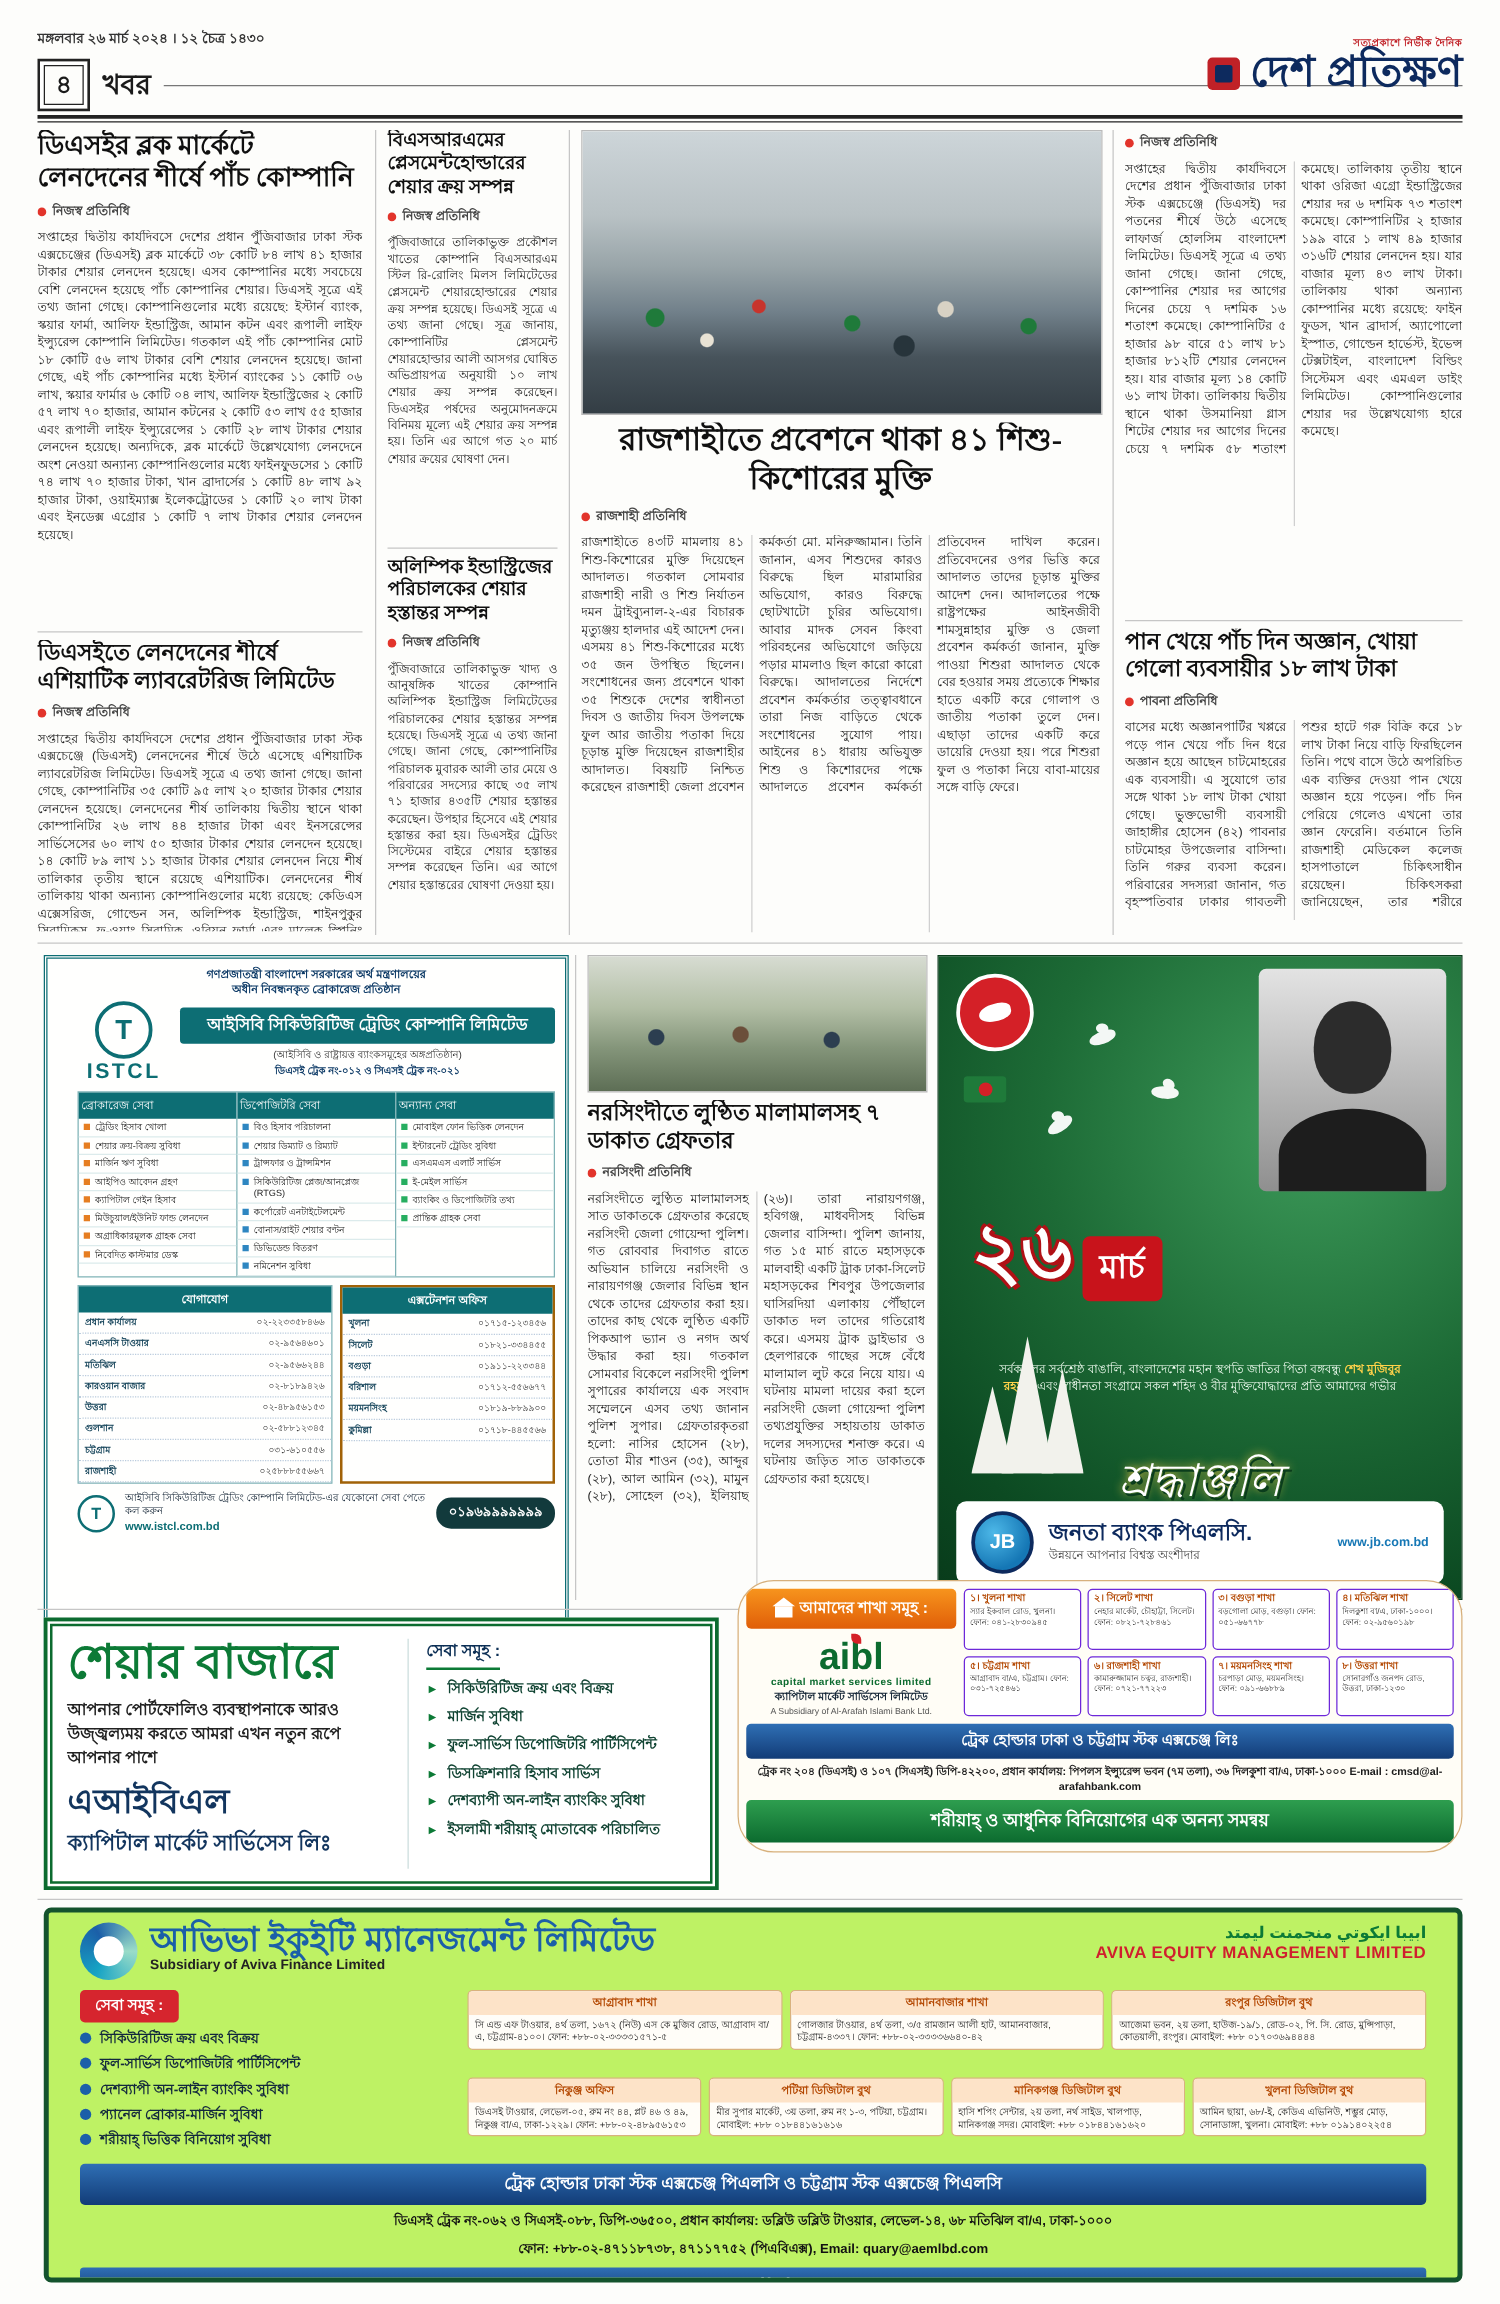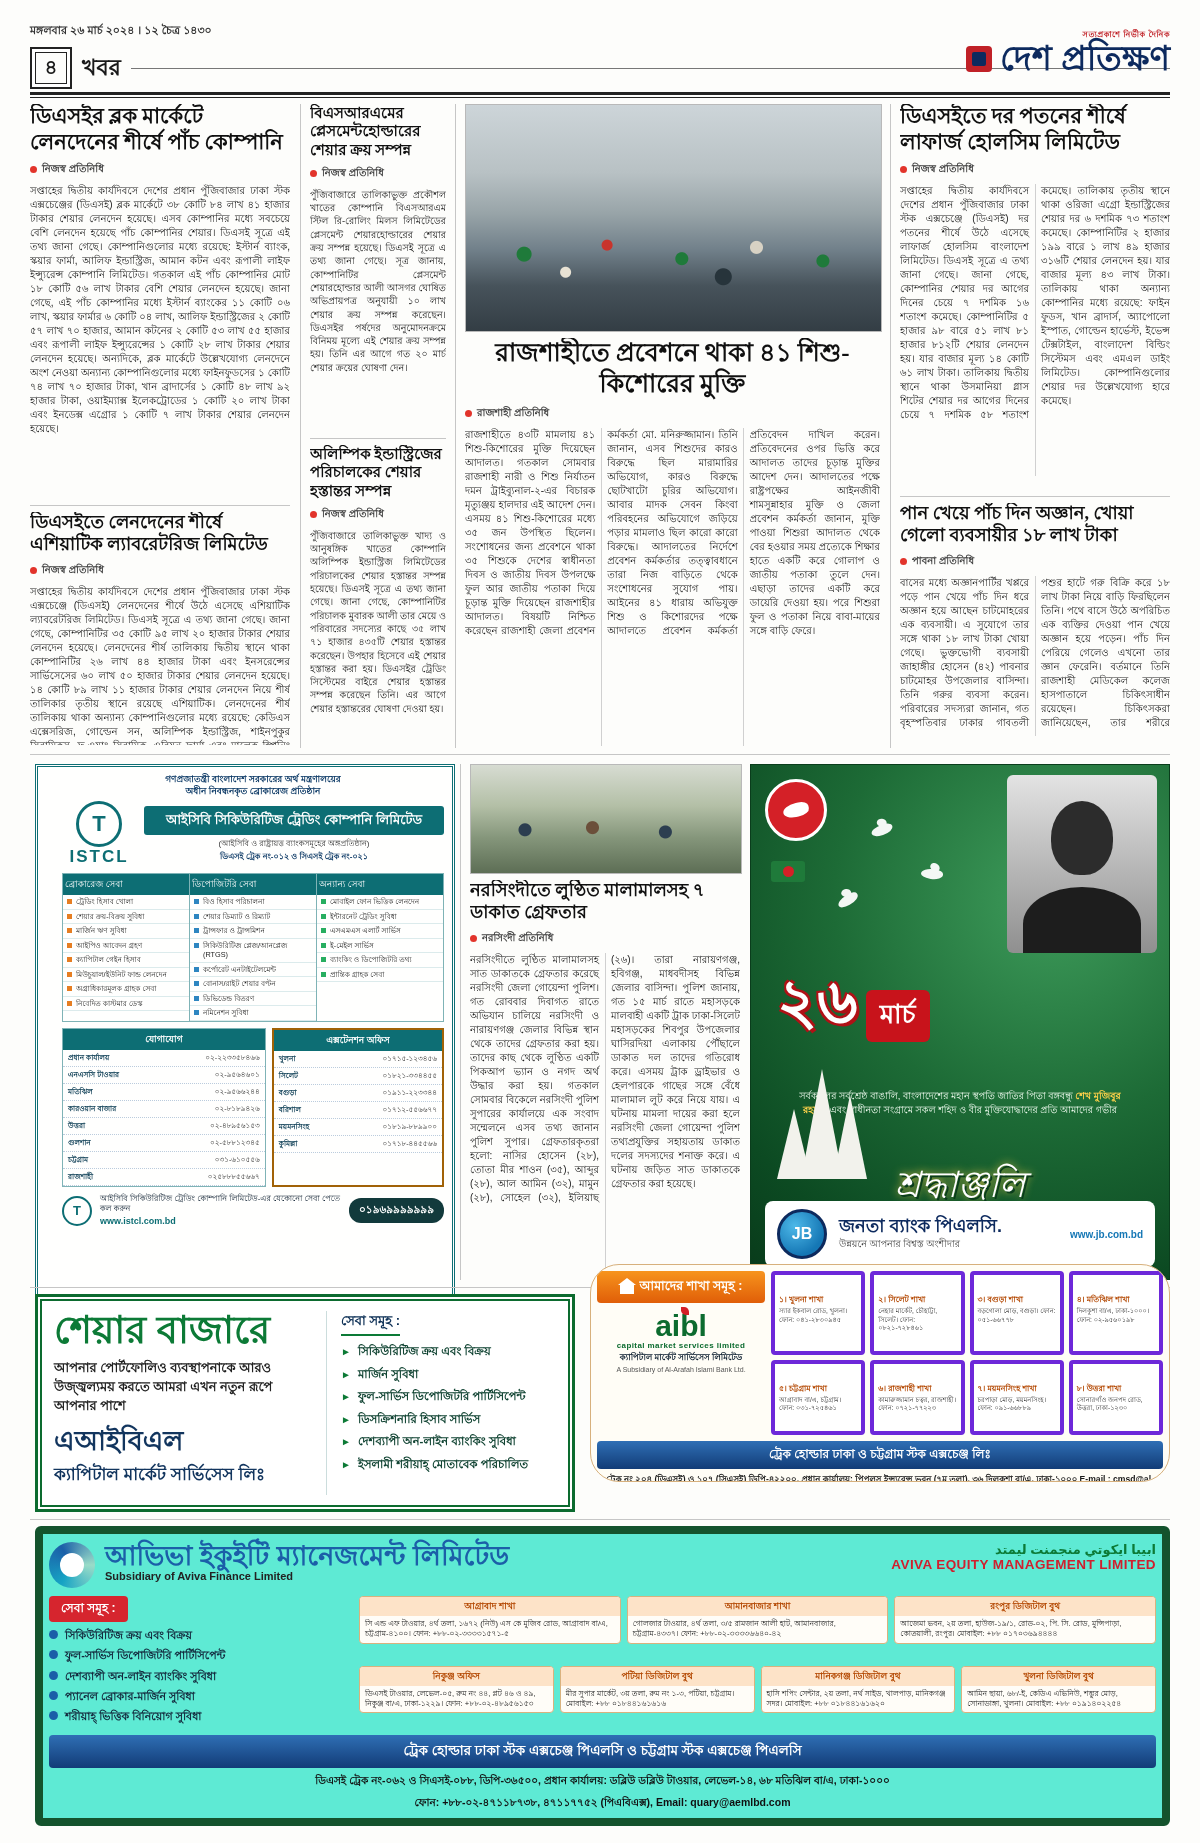--- a/index.html
+++ b/index.html
@@ -130,30 +130,30 @@
      text-align:center;padding:6px 4px;border-radius:4px;display:flex;align-items:center;justify-content:center;gap:6px;}
   .house{width:14px;height:9px;background:#fff;position:relative;margin-top:4px;}
   .house::before{content:"";position:absolute;left:-2px;top:-7px;border-left:9px solid transparent;border-right:9px solid transparent;border-bottom:7px solid #fff;}
   .aibl-logo-blk{text-align:center;margin-top:8px;}
   .aibl-word{font-size:30px;font-weight:bold;color:#0c6b2f;line-height:1;position:relative;display:inline-block;}
   .aibl-leaf{position:absolute;right:18px;top:-4px;width:8px;height:8px;background:#d42027;border-radius:0 60% 0 60%;}
   .aibl-eng{font-size:8px;color:#0c6b2f;font-weight:bold;letter-spacing:.4px;}
   .aibl-bn{font-size:8.5px;color:#123;font-weight:bold;margin-top:1px;}
   .aibl-subsid{font-size:7px;color:#555;margin-top:1px;}
   .branch-grid{flex:1;display:grid;grid-template-columns:repeat(4,1fr);gap:5px;}
-  .branch-box{border:4px solid #6d28d9;border-radius:4px;background:#fff;padding:18px 4px;overflow:hidden;}
+  .branch-box{border:1px solid #6d28d9;border-radius:4px;background:#fff;padding:0 4px;overflow:hidden;}
   .b-name{font-size:7.8px;font-weight:bold;color:#b34700;}
   .b-addr{font-size:6.6px;color:#333;line-height:1.3;margin-top:1px;}
   .trek-bar{background:linear-gradient(180deg,#2f6fb5,#123c77);color:#fff;font-weight:bold;text-align:center;
      border-radius:4px;padding:4px;font-size:12px;margin-top:6px;}
   .aiblb-addr{font-size:8.6px;text-align:center;color:#1a1a1a;margin-top:4px;line-height:1.4;font-weight:bold;}
   .green-bar{background:linear-gradient(180deg,#2e9e4f,#0c6b2f);color:#fff;font-weight:bold;text-align:center;
      border-radius:4px;padding:5px;font-size:14px;margin-top:5px;}
   
-  .aviva{border:8px solid #14532d;border-radius:6px;background:#5eead4;box-sizing:border-box;padding:8px 6px;overflow:hidden;}
+  .aviva{border:4px solid #14532d;border-radius:6px;background:#bef264;box-sizing:border-box;padding:8px 25px;overflow:hidden;}
   .av-head{display:flex;align-items:flex-start;gap:10px;}
   .av-logo{width:46px;height:46px;border-radius:50%;background:conic-gradient(from 210deg,#16a3c4,#1b5fa8,#9adcc8,#16a3c4);
      position:relative;flex:0 0 auto;}
   .av-logo::after{content:"";position:absolute;left:11px;top:11px;width:24px;height:24px;border-radius:50%;background:#fff;}
   .av-title-bn{font-size:27px;font-weight:bold;color:#1b5fa8;line-height:1.05;}
   .av-right{margin-left:auto;text-align:right;}
   .av-arabic{font-size:13px;color:#0c7a36;font-weight:bold;}
   .av-title-en{font-size:13.5px;font-weight:bold;color:#d01f2e;letter-spacing:.4px;}
   .av-subsid{font-size:11px;font-weight:bold;color:#222;}
   .av-body{display:flex;gap:10px;margin-top:8px;}
@@ -246,21 +246,20 @@
   <div class="abs art" style="left:465px;top:338px;width:415px;height:410px;overflow:hidden;">
     <h2 class="h-xl" style="text-align:center;">রাজশাহীতে প্রবেশনে থাকা ৪১ শিশু-কিশোরের মুক্তি</h2>
     <div class="byline">
         <span class="b-dot"></span>
         <span>রাজশাহী প্রতিনিধি</span>
       </div>
     <div class="body cols-3" style="height:318px;">রাজশাহীতে ৪৩টি মামলায় ৪১ শিশু-কিশোরের মুক্তি দিয়েছেন আদালত। গতকাল সোমবার রাজশাহী নারী ও শিশু নির্যাতন দমন ট্রাইব্যুনাল-২-এর বিচারক মৃত্যুঞ্জয় হালদার এই আদেশ দেন। এসময় ৪১ শিশু-কিশোরের মধ্যে ৩৫ জন উপস্থিত ছিলেন। সংশোধনের জন্য প্রবেশনে থাকা ৩৫ শিশুকে দেশের স্বাধীনতা দিবস ও জাতীয় দিবস উপলক্ষে ফুল আর জাতীয় পতাকা দিয়ে চূড়ান্ত মুক্তি দিয়েছেন রাজশাহীর আদালত। বিষয়টি নিশ্চিত করেছেন রাজশাহী জেলা প্রবেশন কর্মকর্তা মো. মনিরুজ্জামান। তিনি জানান, এসব শিশুদের কারও বিরুদ্ধে ছিল মারামারির অভিযোগ, কারও বিরুদ্ধে ছোটখাটো চুরির অভিযোগ। আবার মাদক সেবন কিংবা পরিবহনের অভিযোগে জড়িয়ে পড়ার মামলাও ছিল কারো কারো বিরুদ্ধে। আদালতের নির্দেশে প্রবেশন কর্মকর্তার তত্ত্বাবধানে তারা নিজ বাড়িতে থেকে সংশোধনের সুযোগ পায়। আইনের ৪১ ধারায় অভিযুক্ত শিশু ও কিশোরদের পক্ষে আদালতে প্রবেশন কর্মকর্তা প্রতিবেদন দাখিল করেন। প্রতিবেদনের ওপর ভিত্তি করে আদালত তাদের চূড়ান্ত মুক্তির আদেশ দেন। আদালতের পক্ষে রাষ্ট্রপক্ষের আইনজীবী শামসুন্নাহার মুক্তি ও জেলা প্রবেশন কর্মকর্তা জানান, মুক্তি পাওয়া শিশুরা আদালত থেকে বের হওয়ার সময় প্রত্যেকে শিক্ষার হাতে একটি করে গোলাপ ও জাতীয় পতাকা তুলে দেন। এছাড়া তাদের একটি করে ডায়েরি দেওয়া হয়। পরে শিশুরা ফুল ও পতাকা নিয়ে বাবা-মায়ের সঙ্গে বাড়ি ফেরে।</div>
   </div>
 
   <div class="abs art" style="left:900px;top:104px;width:270px;height:386px;overflow:hidden;">
-    <h2 class="h-lg">ডিএসইতে দর পতনের শীর্ষে লাফার্জ হোলসিম লিমিটেড</h2>
     <div class="byline">
         <span class="b-dot"></span>
         <span>নিজস্ব প্রতিনিধি</span>
       </div>
     <div class="body cols-2" style="height:292px;">সপ্তাহের দ্বিতীয় কার্যদিবসে দেশের প্রধান পুঁজিবাজার ঢাকা স্টক এক্সচেঞ্জে (ডিএসই) দর পতনের শীর্ষে উঠে এসেছে লাফার্জ হোলসিম বাংলাদেশ লিমিটেড। ডিএসই সূত্রে এ তথ্য জানা গেছে। জানা গেছে, কোম্পানির শেয়ার দর আগের দিনের চেয়ে ৭ দশমিক ১৬ শতাংশ কমেছে। কোম্পানিটির ৫ হাজার ৯৮ বারে ৫১ লাখ ৮১ হাজার ৮১২টি শেয়ার লেনদেন হয়। যার বাজার মূল্য ১৪ কোটি ৬১ লাখ টাকা। তালিকায় দ্বিতীয় স্থানে থাকা উসমানিয়া গ্লাস শিটের শেয়ার দর আগের দিনের চেয়ে ৭ দশমিক ৫৮ শতাংশ কমেছে। তালিকায় তৃতীয় স্থানে থাকা ওরিজা এগ্রো ইন্ডাস্ট্রিজের শেয়ার দর ৬ দশমিক ৭৩ শতাংশ কমেছে। কোম্পানিটির ২ হাজার ১৯৯ বারে ১ লাখ ৪৯ হাজার ৩১৬টি শেয়ার লেনদেন হয়। যার বাজার মূল্য ৪৩ লাখ টাকা। তালিকায় থাকা অন্যান্য কোম্পানির মধ্যে রয়েছে: ফাইন ফুডস, খান ব্রাদার্স, অ্যাপোলো ইস্পাত, গোল্ডেন হার্ভেস্ট, ইভেন্স টেক্সটাইল, বাংলাদেশ বিল্ডিং সিস্টেমস এবং এমএল ডাইং লিমিটেড। কোম্পানিগুলোর শেয়ার দর উল্লেখযোগ্য হারে কমেছে।</div>
   </div>
   <div class="abs hline" style="left:900px;top:496px;width:270px;"></div>
 
   <div class="abs art" style="left:900px;top:503px;width:270px;height:245px;overflow:hidden;">
     <h2 class="h-md">পান খেয়ে পাঁচ দিন অজ্ঞান, খোয়া গেলো ব্যবসায়ীর ১৮ লাখ টাকা</h2>

